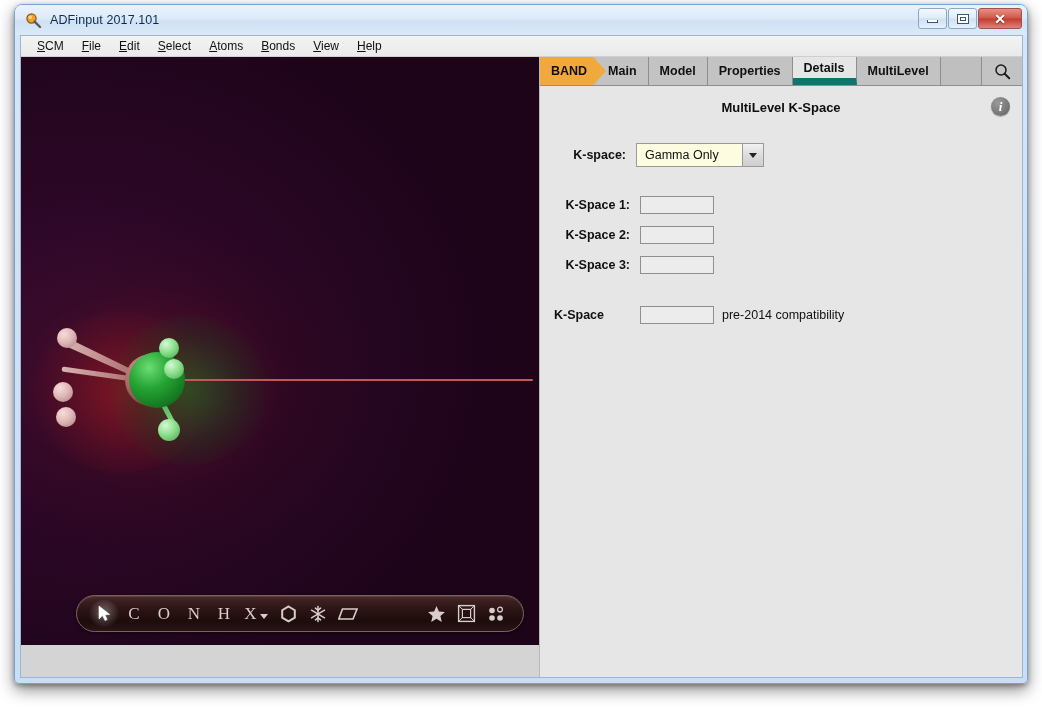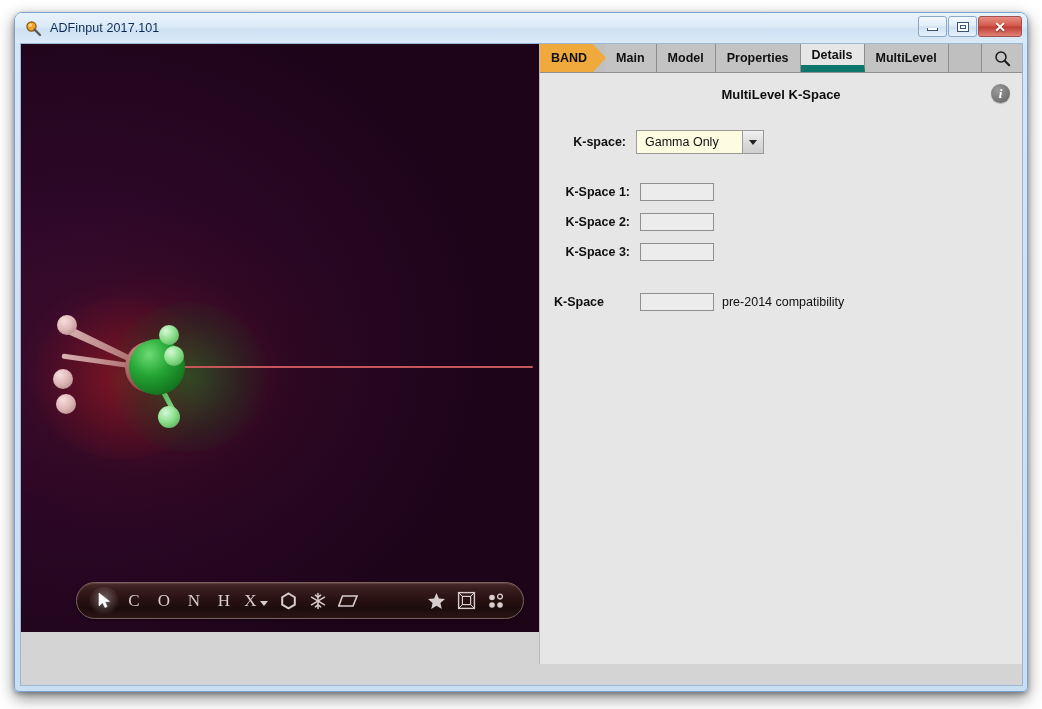--- a/index.html
+++ b/index.html
@@ -17,21 +17,21 @@
     position: relative;
     width: 1042px;
     height: 709px;
     background: #ffffff;
   }
 
   
   #window {
     position: absolute;
     left: 14px;
-    top: 12px;
+    top: 4px;
     width: 1014px;
     height: 680px;
     border-radius: 8px 8px 5px 5px;
     background: linear-gradient(to bottom, #d5e6f7 0%, #cfe2f5 40%, #c8def3 100%);
     border: 1px solid #7ba2ce;
     box-shadow: 0 6px 16px rgba(0,0,0,0.45), 0 2px 5px rgba(0,0,0,0.3);
     box-sizing: border-box;
     padding: 0;
   }
 
@@ -264,21 +264,21 @@
     border-right: 1px solid #8e8e8e;
     cursor: default;
     white-space: nowrap;
     box-sizing: border-box;
   }
   .tab.band {
     background: #f0a93c;
     border-right: none;
     padding-right: 6px;
     position: relative;
-    margin-right: 12px;
+    margin-right: 4px;
   }
   .tab.band::after {
     content: "";
     position: absolute;
     right: -13px;
     top: 0;
     width: 0;
     height: 0;
     border-top: 14px solid transparent;
     border-bottom: 14px solid transparent;
@@ -431,20 +431,30 @@
           <div class="maximize-glyph"></div>
         </div>
         <div class="win-btn close">
           <div class="close-glyph">✕</div>
         </div>
       </div>
     </div>
 
     <div id="client">
 
+      <div id="menubar">
+        <div class="menu-item"><span class="mn">S</span>CM</div>
+        <div class="menu-item"><span class="mn">F</span>ile</div>
+        <div class="menu-item"><span class="mn">E</span>dit</div>
+        <div class="menu-item"><span class="mn">S</span>elect</div>
+        <div class="menu-item"><span class="mn">A</span>toms</div>
+        <div class="menu-item"><span class="mn">B</span>onds</div>
+        <div class="menu-item"><span class="mn">V</span>iew</div>
+        <div class="menu-item"><span class="mn">H</span>elp</div>
+      </div>
 
       <div id="split">
 
         <div id="view3d-wrap">
           <div id="view3d">
 
             <div class="glow" style="left:12px; top:255px; width:180px; height:160px;
                         background: radial-gradient(circle at 50% 50%, rgba(150,25,35,0.62) 0%, rgba(110,18,30,0.32) 48%, rgba(60,8,20,0) 76%);"></div>
             <div class="glow" style="left:88px; top:258px; width:160px; height:150px;
                         background: radial-gradient(circle at 50% 50%, rgba(20,120,35,0.55) 0%, rgba(14,80,28,0.28) 48%, rgba(8,40,16,0) 76%);"></div>

